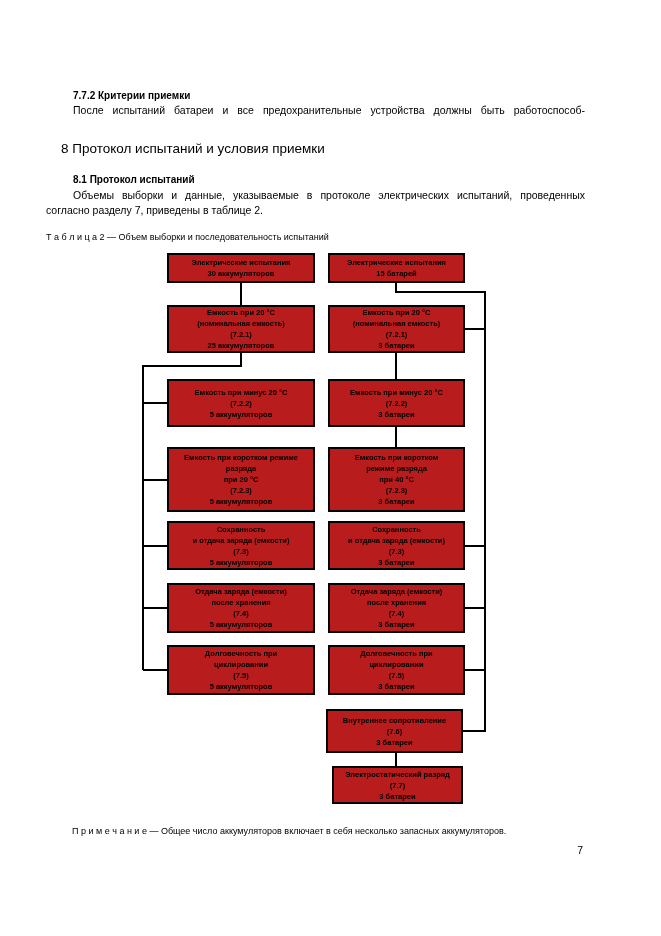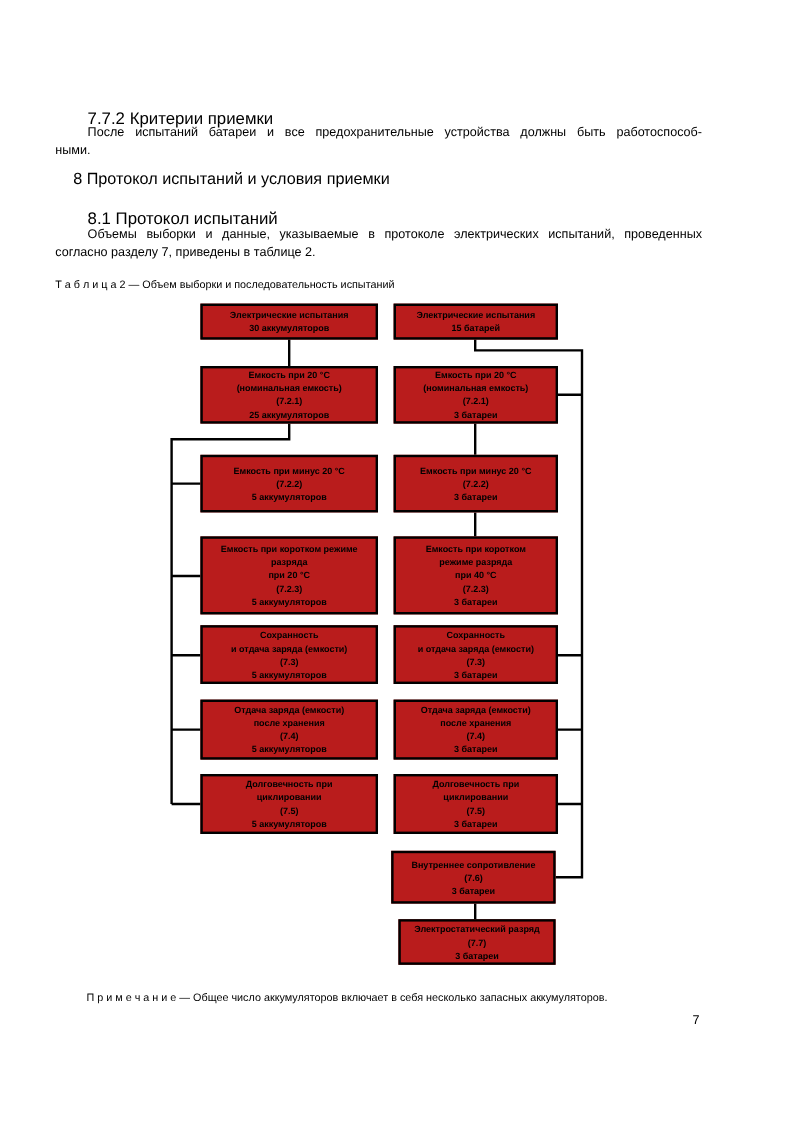--- a/index.html
+++ b/index.html
@@ -3,21 +3,21 @@
 <meta charset="utf-8">
 <style>
   html,body{margin:0;padding:0;background:#e8e8e8;}
   .page{
     position:relative;width:661px;height:936px;background:#ffffff;
     font-family:"Liberation Sans",sans-serif;color:#000;overflow:hidden;
     margin:0 auto;
   }
   .abs{position:absolute;}
   .doc-header{top:64px;left:46px;width:537px;text-align:right;font-weight:bold;font-size:11px;}
-  .h-sub{font-weight:normal;font-size:14px;}
+  .h-sub{font-weight:bold;font-size:10px;}
   .h772{top:90px;left:73px;}
   .h8{top:141px;left:61px;font-weight:normal;font-size:13.5px;}
   .h81{top:174px;left:73px;text-align:right;}
   .par{left:46px;width:539px;font-size:10.5px;line-height:15px;}
   .par1{top:103px;}
   .par2{top:188px;}
   .line-full{text-align:justify;text-align-last:justify;text-indent:27px;white-space:nowrap;}
   .small-text{font-size:9px;}
   .caption{top:232px;left:46px;}
   .note{top:826px;left:72px;}
@@ -32,21 +32,20 @@
 </style>
 </head>
 <body>
 
 <div class="page">
 
 
   <div class="abs h-sub h772">7.7.2  Критерии приемки</div>
   <div class="abs par par1">
     <div class="line-full">После испытаний батареи и все предохранительные устройства должны быть работоспособ-</div>
-    <div>ными.</div>
   </div>
 
   <div class="abs h8">8  Протокол испытаний и условия приемки</div>
 
   <div class="abs h-sub h81">8.1  Протокол испытаний</div>
   <div class="abs par par2">
     <div class="line-full">Объемы выборки и данные, указываемые в протоколе электрических испытаний, проведенных</div>
     <div>согласно разделу 7, приведены в таблице 2.</div>
   </div>
 

